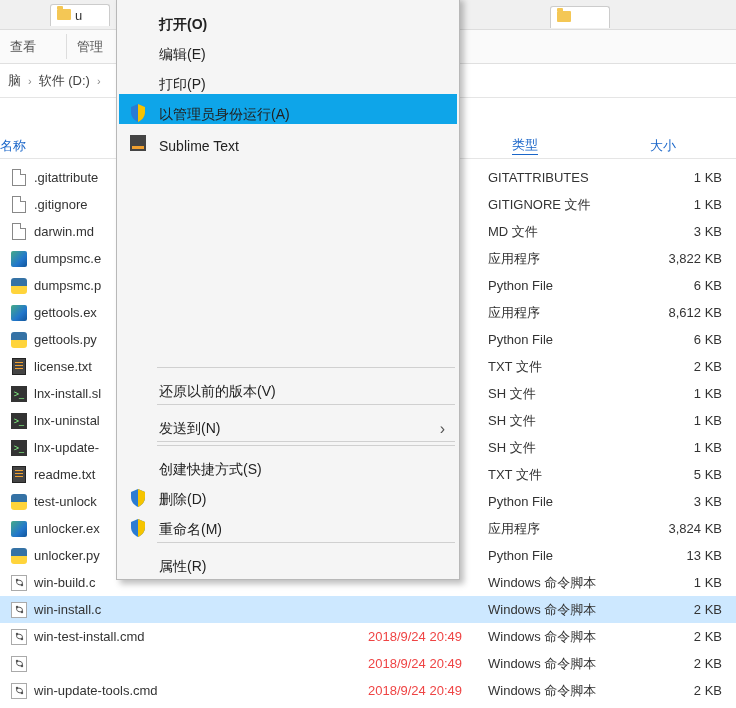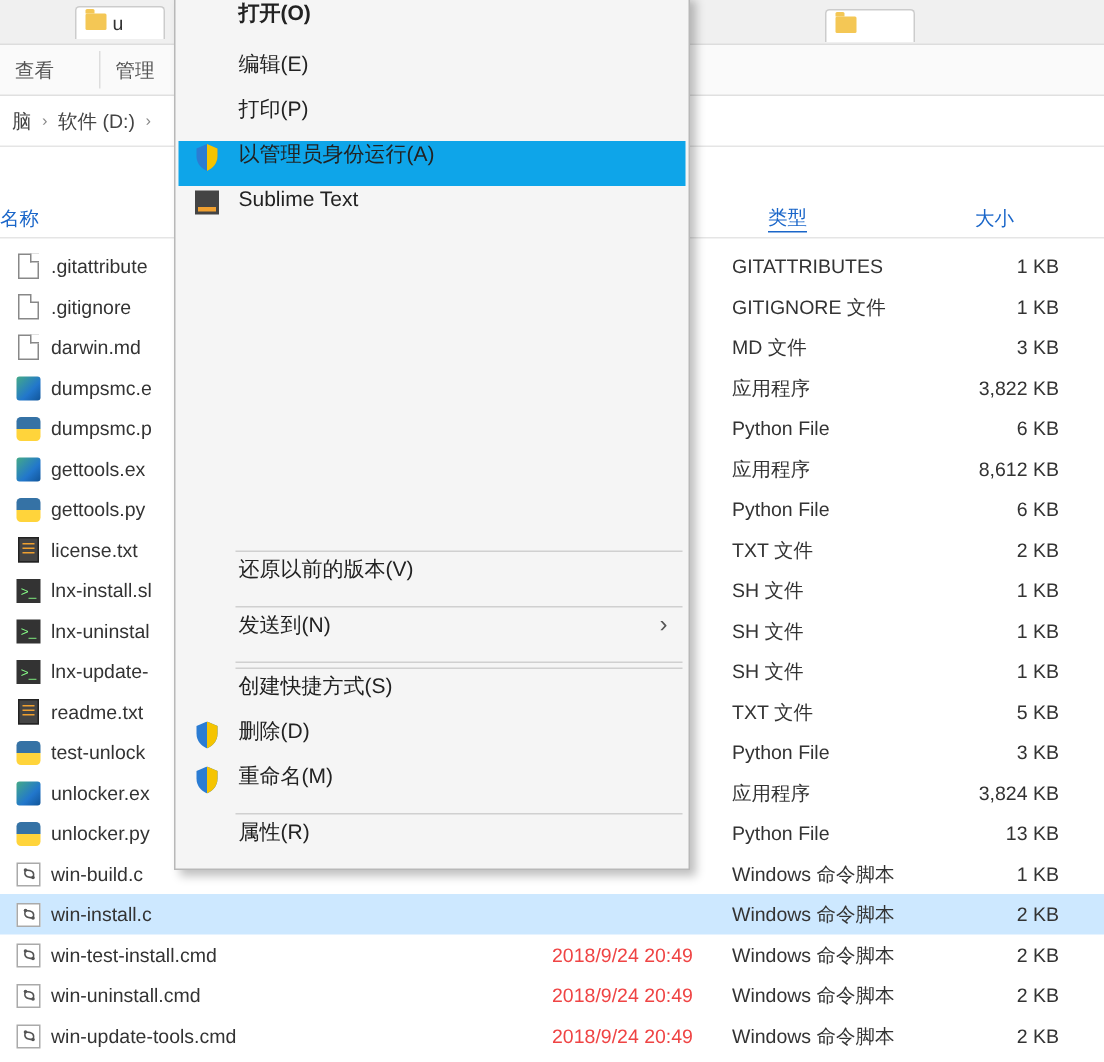--- a/index.html
+++ b/index.html
@@ -57,41 +57,41 @@
       position:absolute; top:164px; left:0; right:0; bottom:0;
     }
     .row {
       height: 27px; display:flex; align-items:center; position:relative;
     }
     .row.selected { background:#cde8ff; }
     .ico { width:18px; height:18px; margin-left:10px; margin-right:6px; display:flex; align-items:center; justify-content:center; flex-shrink:0;}
     .fname { width:300px; overflow:hidden; white-space:nowrap;}
     .fdate { position:absolute; left:368px; color:#ef4444;}
     .ftype { position:absolute; left:488px; color:#333;}
-    .fsize { position:absolute; left:630px; width:76px; text-align:right; color:#333;}
+    .fsize { position:absolute; left:646px; width:76px; text-align:right; color:#333;}
     
     .doc-ico { width:14px; height:17px; border:1px solid #888; background:#fff; position:relative;}
     .doc-ico:after{content:"";position:absolute;top:-1px;right:-1px;width:5px;height:5px;border-left:1px solid #888;border-bottom:1px solid #888;background:#fff;}
     .exe-ico { width:16px; height:16px; background:linear-gradient(135deg,#4a8 0%,#27c 60%,#159 100%); border-radius:2px;}
     .py-ico  { width:16px; height:16px; background:linear-gradient(180deg,#3572A5 50%,#ffd43b 50%); border-radius:3px;}
     .txt-ico { width:14px; height:17px; background:#444; border:1px solid #222; position:relative;}
     .txt-ico:before{content:"";position:absolute;left:2px;top:3px;right:2px;height:1px;background:#f0a030;box-shadow:0 3px 0 #f0a030,0 6px 0 #f0a030;}
     .sh-ico  { width:16px; height:16px; background:#333; color:#8f8; font-size:9px; display:flex; align-items:center; justify-content:center;}
     .cmd-ico { width:16px; height:16px; border:1px solid #aaa; background:#fff; display:flex; align-items:center; justify-content:center;}
     .cmd-ico svg{width:11px;height:11px;}
     
     .ctxmenu {
       position:absolute; top:-4px; left:116px; width:344px;
       background:#f5f5f5; border:1px solid #b8b8b8;
       box-shadow: 4px 4px 6px rgba(0,0,0,.25);
       padding: 3px 2px; z-index:50;
       font-size:14px; color:#222;
     }
     .mi {
-      height:30px; display:flex; align-items:flex-start; padding-left:40px;
+      height:30px; display:flex; align-items:flex-end; padding-left:40px;
       position:relative;
     }
     .mi.hdr { font-weight:600; height:34px;}
     .mi.highlight { background:#0ea5e9;}
     .mi .arrow { position:absolute; right:12px; font-size:16px; color:#555;}
     .msep { height:1px; background:#d0d0d0; margin:3px 2px 3px 38px;}
     .mi .micon { position:absolute; left:8px; width:22px; height:22px; display:flex; align-items:center; justify-content:center;}
     .shield { width:16px; height:18px;}
     .sublime-ico { width:16px; height:16px; background:#444; position:relative;}
     .sublime-ico:before{content:"";position:absolute;left:2px;bottom:2px;width:12px;height:3px;background:#f0a030;}
@@ -297,21 +297,20 @@
       <span class="ico">
         <span class="cmd-ico">
           <svg viewBox="0 0 11 11">
             <circle cx="3" cy="3" r="1.2" fill="#555"></circle>
             <circle cx="8" cy="8" r="1.2" fill="#555"></circle>
             <path d="M3 3 Q 1 8 8 8" stroke="#555" fill="none"></path>
             <path d="M8 8 Q10 3 3 3" stroke="#555" fill="none"></path>
           </svg>
         </span>
       </span>
-      <span class="fname">win-uninstall.cmd</span>
       <span class="fdate">2018/9/24 20:49</span>
       <span class="ftype">Windows 命令脚本</span>
       <span class="fsize">2 KB</span>
     </div>
     <div class="row">
       <span class="ico">
         <span class="cmd-ico">
           <svg viewBox="0 0 11 11">
             <circle cx="3" cy="3" r="1.2" fill="#555"></circle>
             <circle cx="8" cy="8" r="1.2" fill="#555"></circle>

